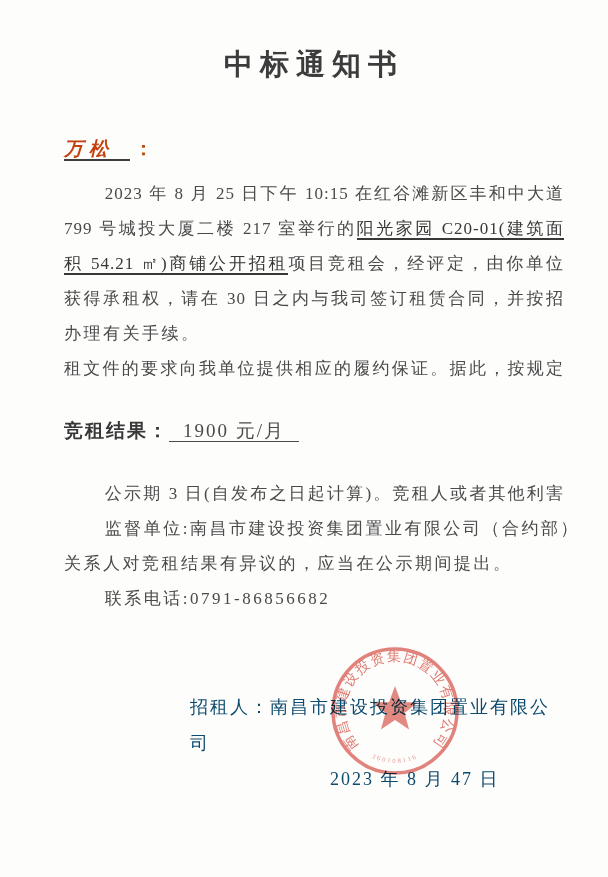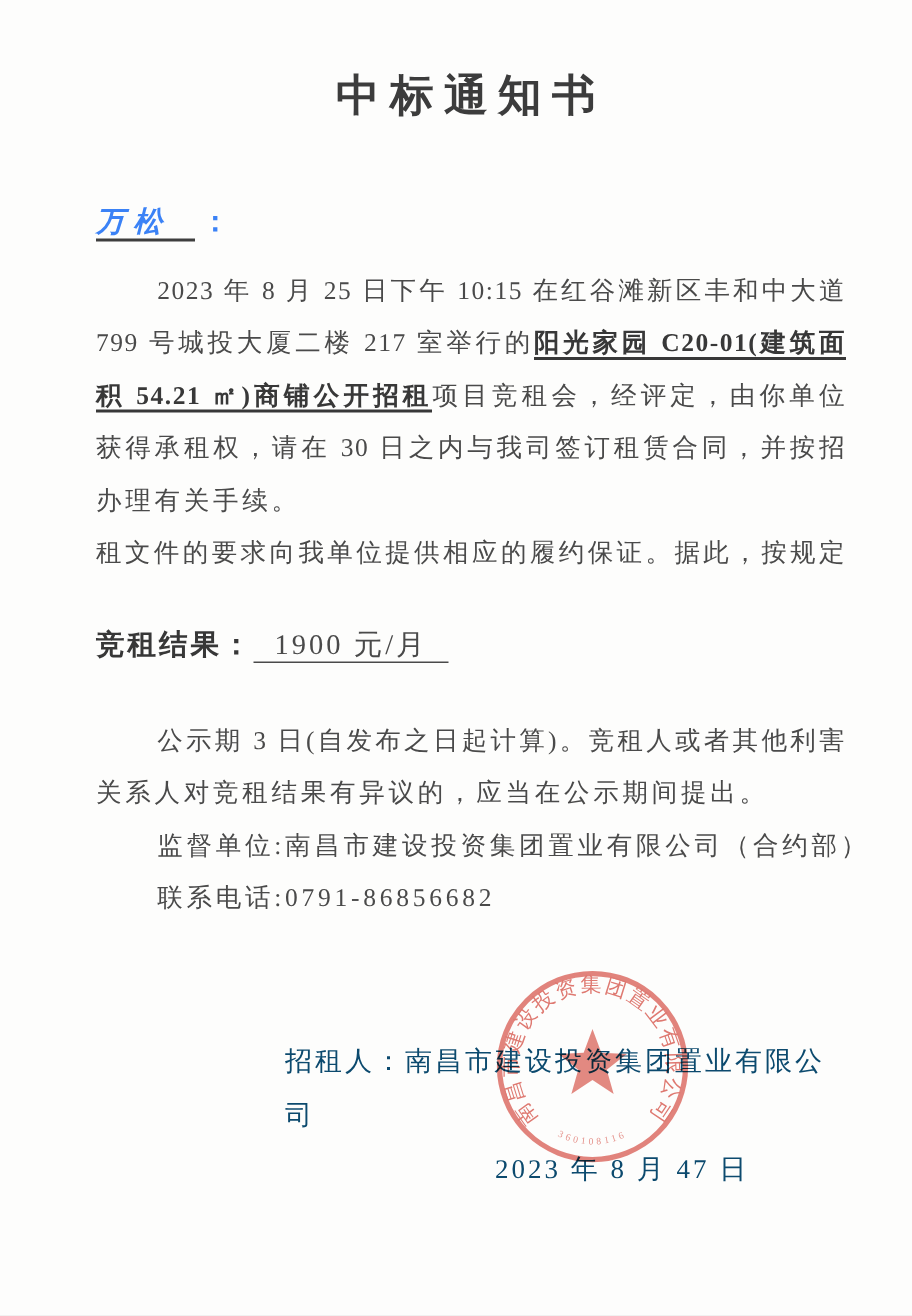--- a/index.html
+++ b/index.html
@@ -19,21 +19,21 @@
     text-align:center;
     font-size:29px; font-weight:bold;
     letter-spacing:7px;
     color:#3c3c3c;
     line-height:40px;
   }
 
   .recipient {
     margin-top:50px;
     font-size:19px; font-weight:bold;
-    color:#3b82f6;
+    color:#c2410c;
     line-height:30px;
   }
   .recipient .name {
     border-bottom:2px solid #3e3e3e;
     padding-right:16px;
     letter-spacing:6px;
     font-style:italic;
   }
   .recipient .colon { margin-left:4px; }
 
@@ -46,21 +46,21 @@
     text-align:justify;
     text-align-last:justify;
     text-justify:inter-character;
     white-space:nowrap;
   }
   .bline.last { text-align-last:left; letter-spacing:2.5px; }
   .indent { text-indent:2.4em; }
 
   .para1 { margin-top:12px; }
   .hl {
-    font-weight:bold; color:#383838;
+    font-weight:normal; color:#383838;
     border-bottom:2px solid #383838;
   }
 
   .result-line {
     margin-top:27px;
     font-size:19px;
     line-height:35px;
   }
   .result-line .label { font-weight:bold; color:#373737; letter-spacing:2px; }
   .result-line .value {
@@ -112,22 +112,22 @@
       <p class="bline last">办理有关手续。</p>
       <p class="bline">租文件的要求向我单位提供相应的履约保证。据此，按规定</p>
     </div>
 
     <div class="result-line">
       <span class="label">竞租结果：</span><span class="value">1900 元/月</span>
     </div>
 
     <div class="notice">
       <p class="bline indent">公示期 3 日(自发布之日起计算)。竞租人或者其他利害</p>
+      <p class="bline last indent">监督单位:南昌市建设投资集团置业有限公司（合约部）</p>
       <p class="bline last">关系人对竞租结果有异议的，应当在公示期间提出。</p>
-      <p class="bline last indent">监督单位:南昌市建设投资集团置业有限公司（合约部）</p>
       <p class="bline last indent">联系电话:0791-86856682</p>
     </div>
 
     <div class="signature-block">
       <p class="sig-line sig-signer">招租人：南昌市建设投资集团置业有限公司</p>
       <p class="sig-line sig-date">2023 年 8 月 47 日</p>
     </div>
 
   </div>
 

